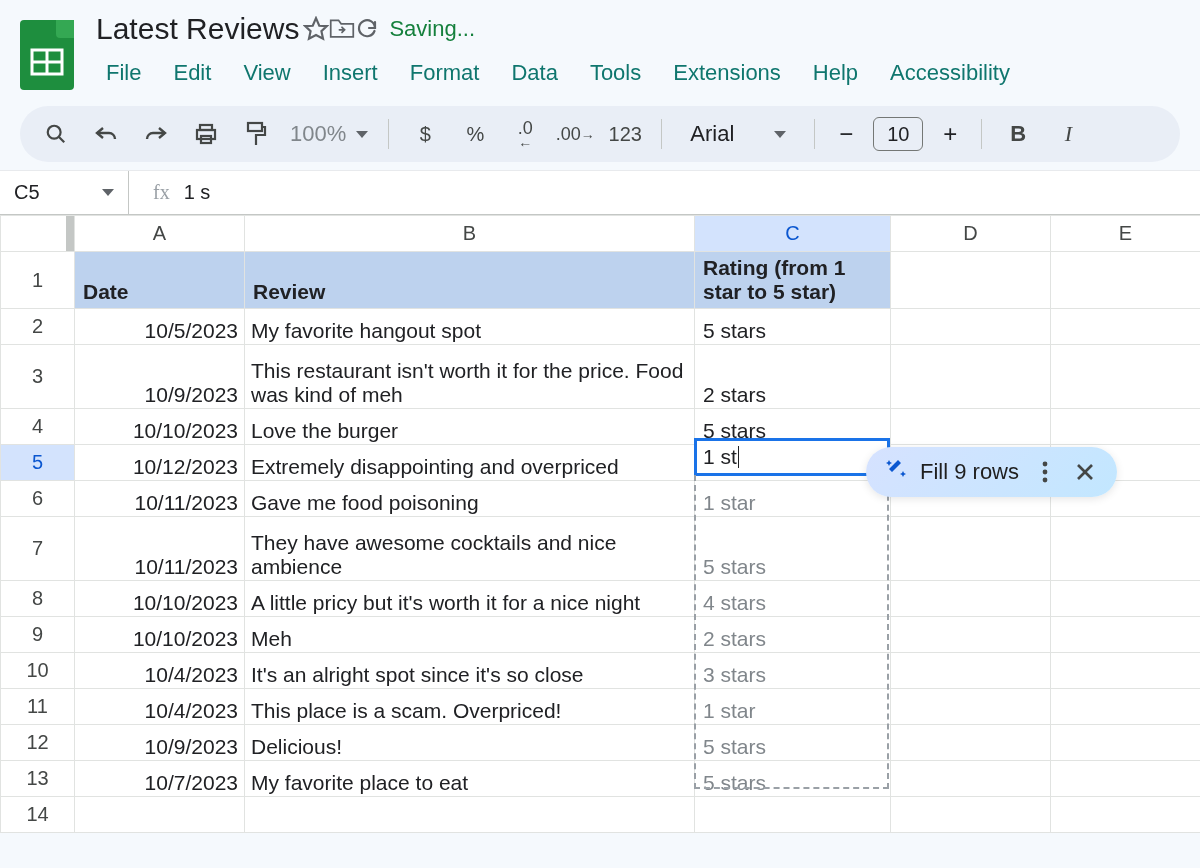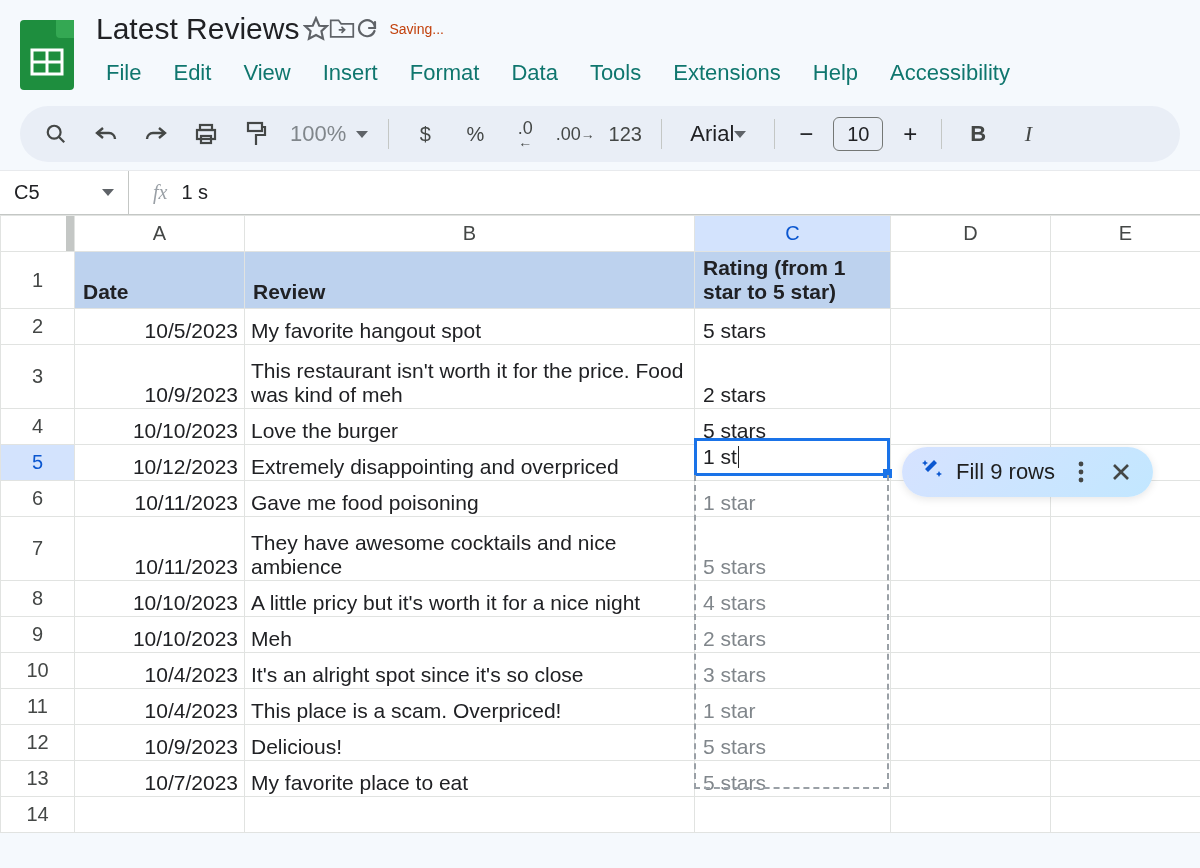--- a/index.html
+++ b/index.html
@@ -53,22 +53,22 @@
     display: inline-flex;
     align-items: center;
     justify-content: center;
     color: #5f6368;
     cursor: pointer;
   }
   .saving {
     display: inline-flex;
     align-items: center;
     gap: 10px;
-    color: #c2410c;
-    font-size: 14px;
+    color: #15803d;
+    font-size: 22px;
     justify-content: flex-end;
   }
   .saving svg { width: 24px; height: 24px; }
 
   .menubar {
     display: flex;
     gap: 4px;
     margin-top: 6px;
   }
   .menu-item {
@@ -105,20 +105,21 @@
     font-size: 22px;
     padding: 0 6px;
     display: inline-flex;
     align-items: center;
     gap: 10px;
     cursor: pointer;
   }
   .font-picker {
     display: inline-flex;
     align-items: center;
+    gap: 40px;
     font-size: 22px;
     padding: 0 14px;
     cursor: pointer;
   }
   .font-size-ctl {
     display: inline-flex;
     align-items: center;
     gap: 10px;
   }
   .fs-btn {
@@ -156,21 +157,20 @@
     padding: 10px 14px;
     font-size: 20px;
     display: flex;
     align-items: center;
     justify-content: space-between;
     cursor: pointer;
   }
   .fx-sep { width: 1px; background: #c4c7c5; align-self: stretch; }
   .fx-label {
     font-family: serif;
-    font-style: italic;
     color: #9aa0a6;
     font-size: 20px;
     padding: 0 14px 0 24px;
   }
   .fx-val { font-size: 20px; padding: 10px 0; }
 
   
   .grid {
     background: #fff;
     position: relative;
@@ -563,21 +563,21 @@
         </tbody>
     </table>
 
     <div class="active-cell" style="left:694px; top:223px; width:196px; height:38px;">
       <span>1 st</span>
         <span class="text-cursor"></span>
     </div>
 
     <div class="autofill-border" style="left:694px; top:260px; width:195px; height:314px;"></div>
 
-    <div class="smart-chip" style="left:902px; top:232px;">
+    <div class="smart-chip" style="left:866px; top:232px;">
       <span class="wand">
         <svg width="24" height="24" viewBox="0 0 24 24" fill="#0b57d0">
             <path d="M5 3l1 2 2 1-2 1-1 2-1-2-2-1 2-1zM19 14l1 2 2 1-2 1-1 2-1-2-2-1 2-1zM14 3l-9 9 3 3 9-9z"></path>
           </svg>
       </span>
       <span>Fill 9 rows</span>
       <span class="more">
         <svg width="6" height="22" viewBox="0 0 6 22" fill="#444746">
             <circle cx="3" cy="3" r="2.4"></circle>
             <circle cx="3" cy="11" r="2.4"></circle>

